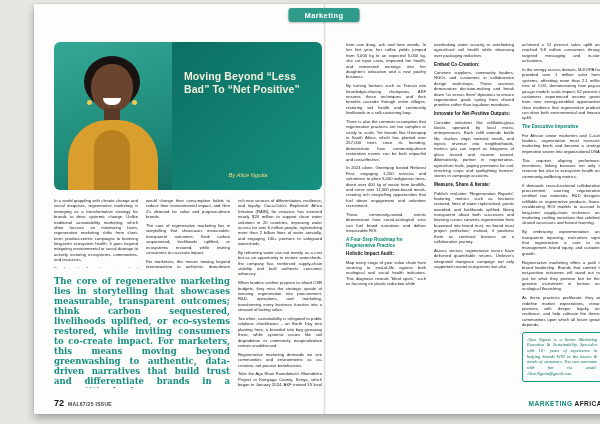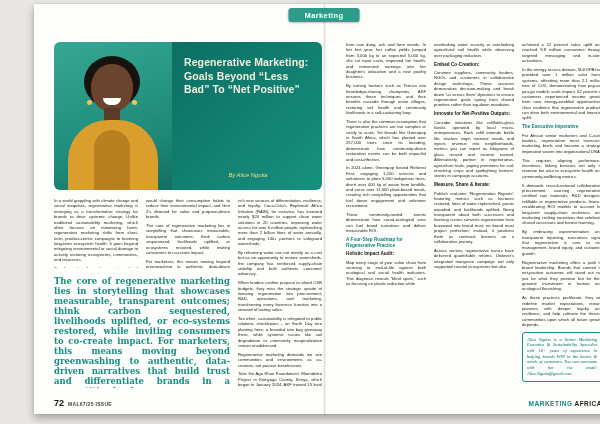--- a/index.html
+++ b/index.html
@@ -97,22 +97,22 @@
         <div class="face"></div>
         <div class="earring-l"></div>
         <div class="earring-r"></div>
         <div class="neck"></div>
         <div class="smile"></div>
         <div class="torso"></div>
         <div class="torso-stripe"></div>
       </div>
       <div class="title-box">
         <div class="title">
-          <span>Regenerative Marketing:</span><br>
-          <span>Goals Beyond “Less Bad” To “Net Positive”</span>
+          <br>
+          <span>Moving Beyond “Less Bad” To “Net Positive”</span>
         </div>
         <div class="byline">By Alice Ngutia</div>
       </div>
     </div>
 
     <div class="left-body">
       <div class="left-group">
         <div class="cols-row">
           <div class="lcol">
             <p class="bp">In a world grappling with climate change and social inequities, regenerative marketing is emerging as a transformative strategy for brands to drive systemic change. Unlike traditional sustainability marketing, which often focuses on minimizing harm, regenerative marketing shifts from short-term, product-centric campaigns to fostering long-term ecosystem health. It goes beyond mitigating environmental or social damage to actively restoring ecosystems, communities, and resources.</p>

